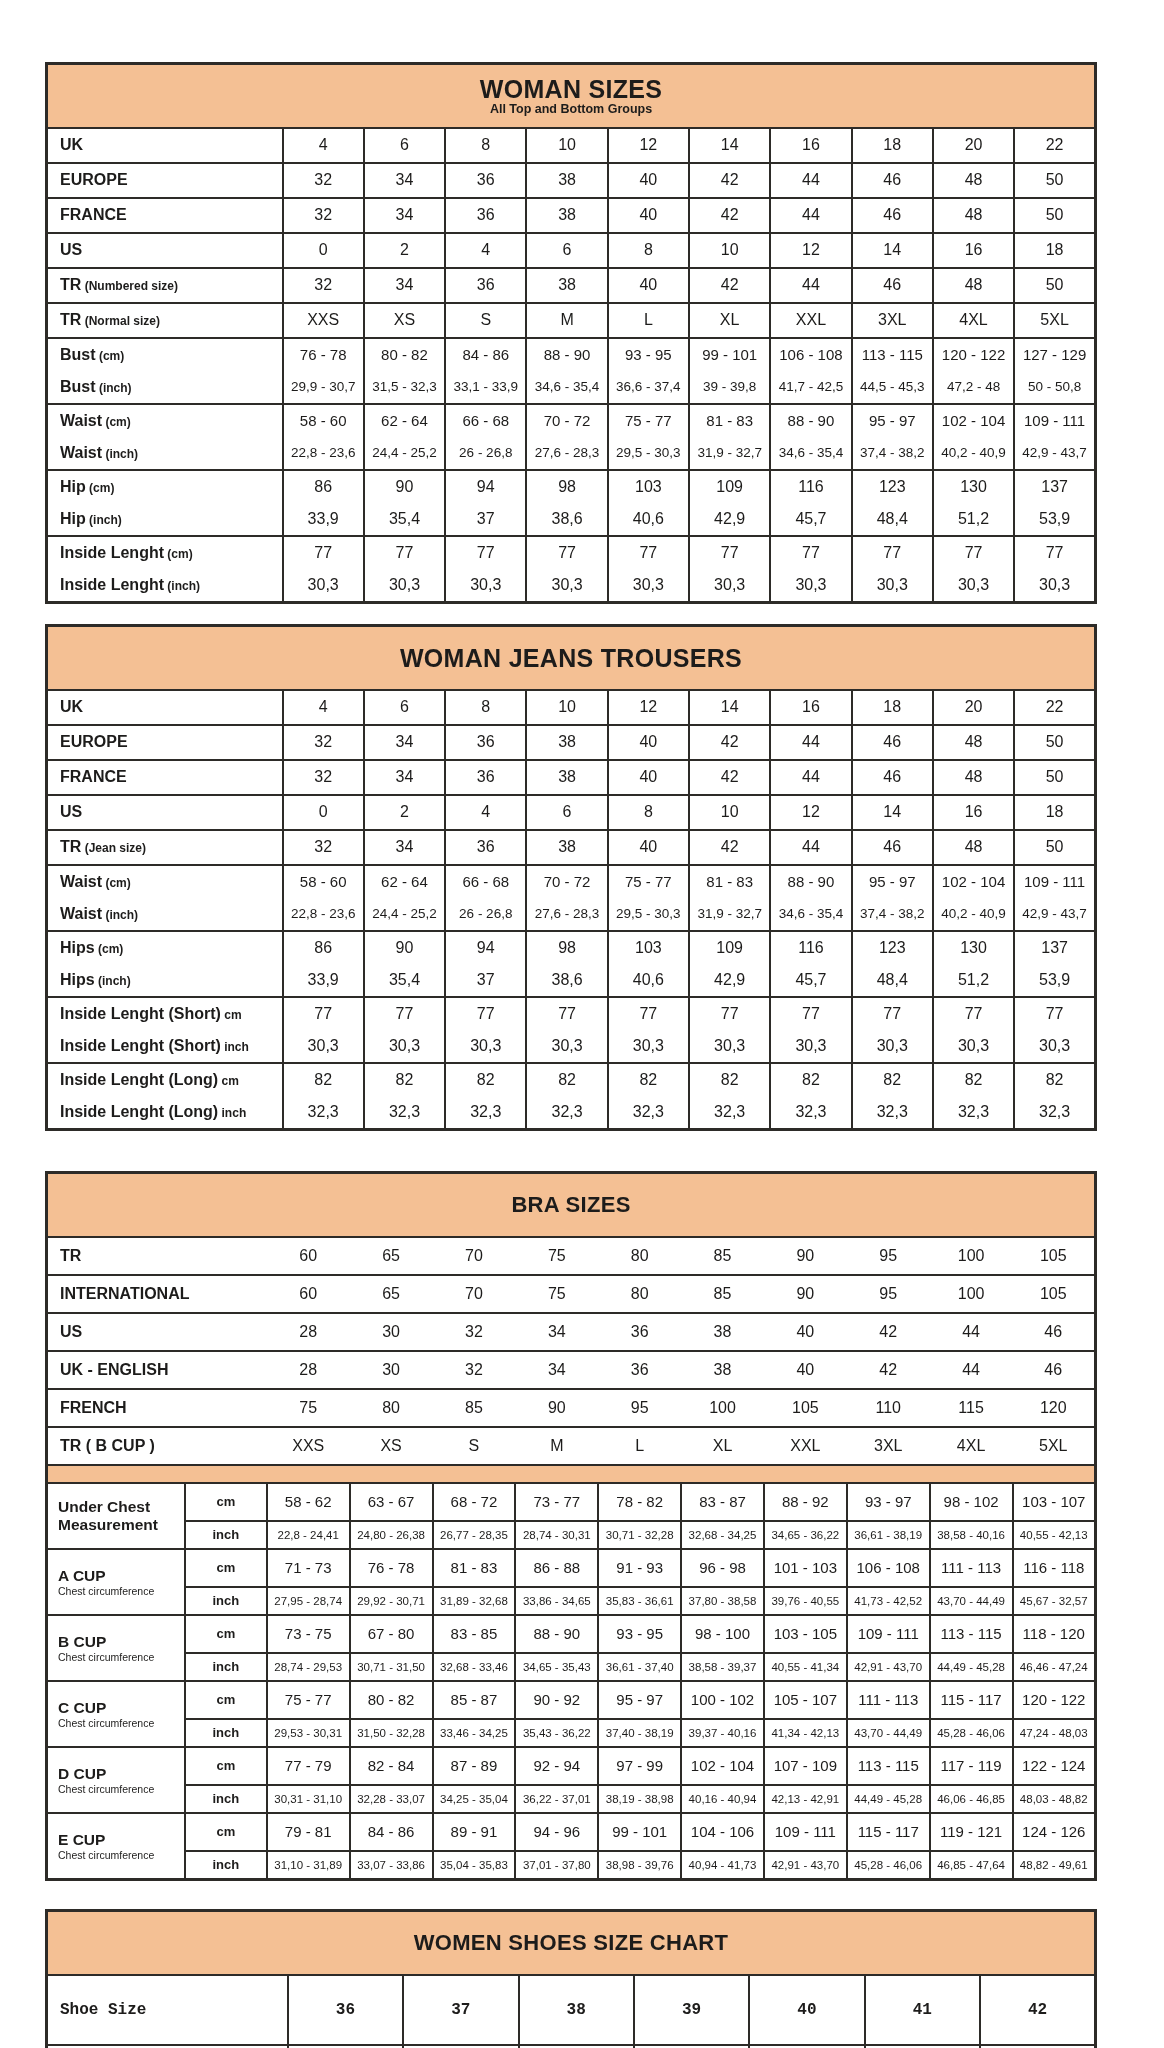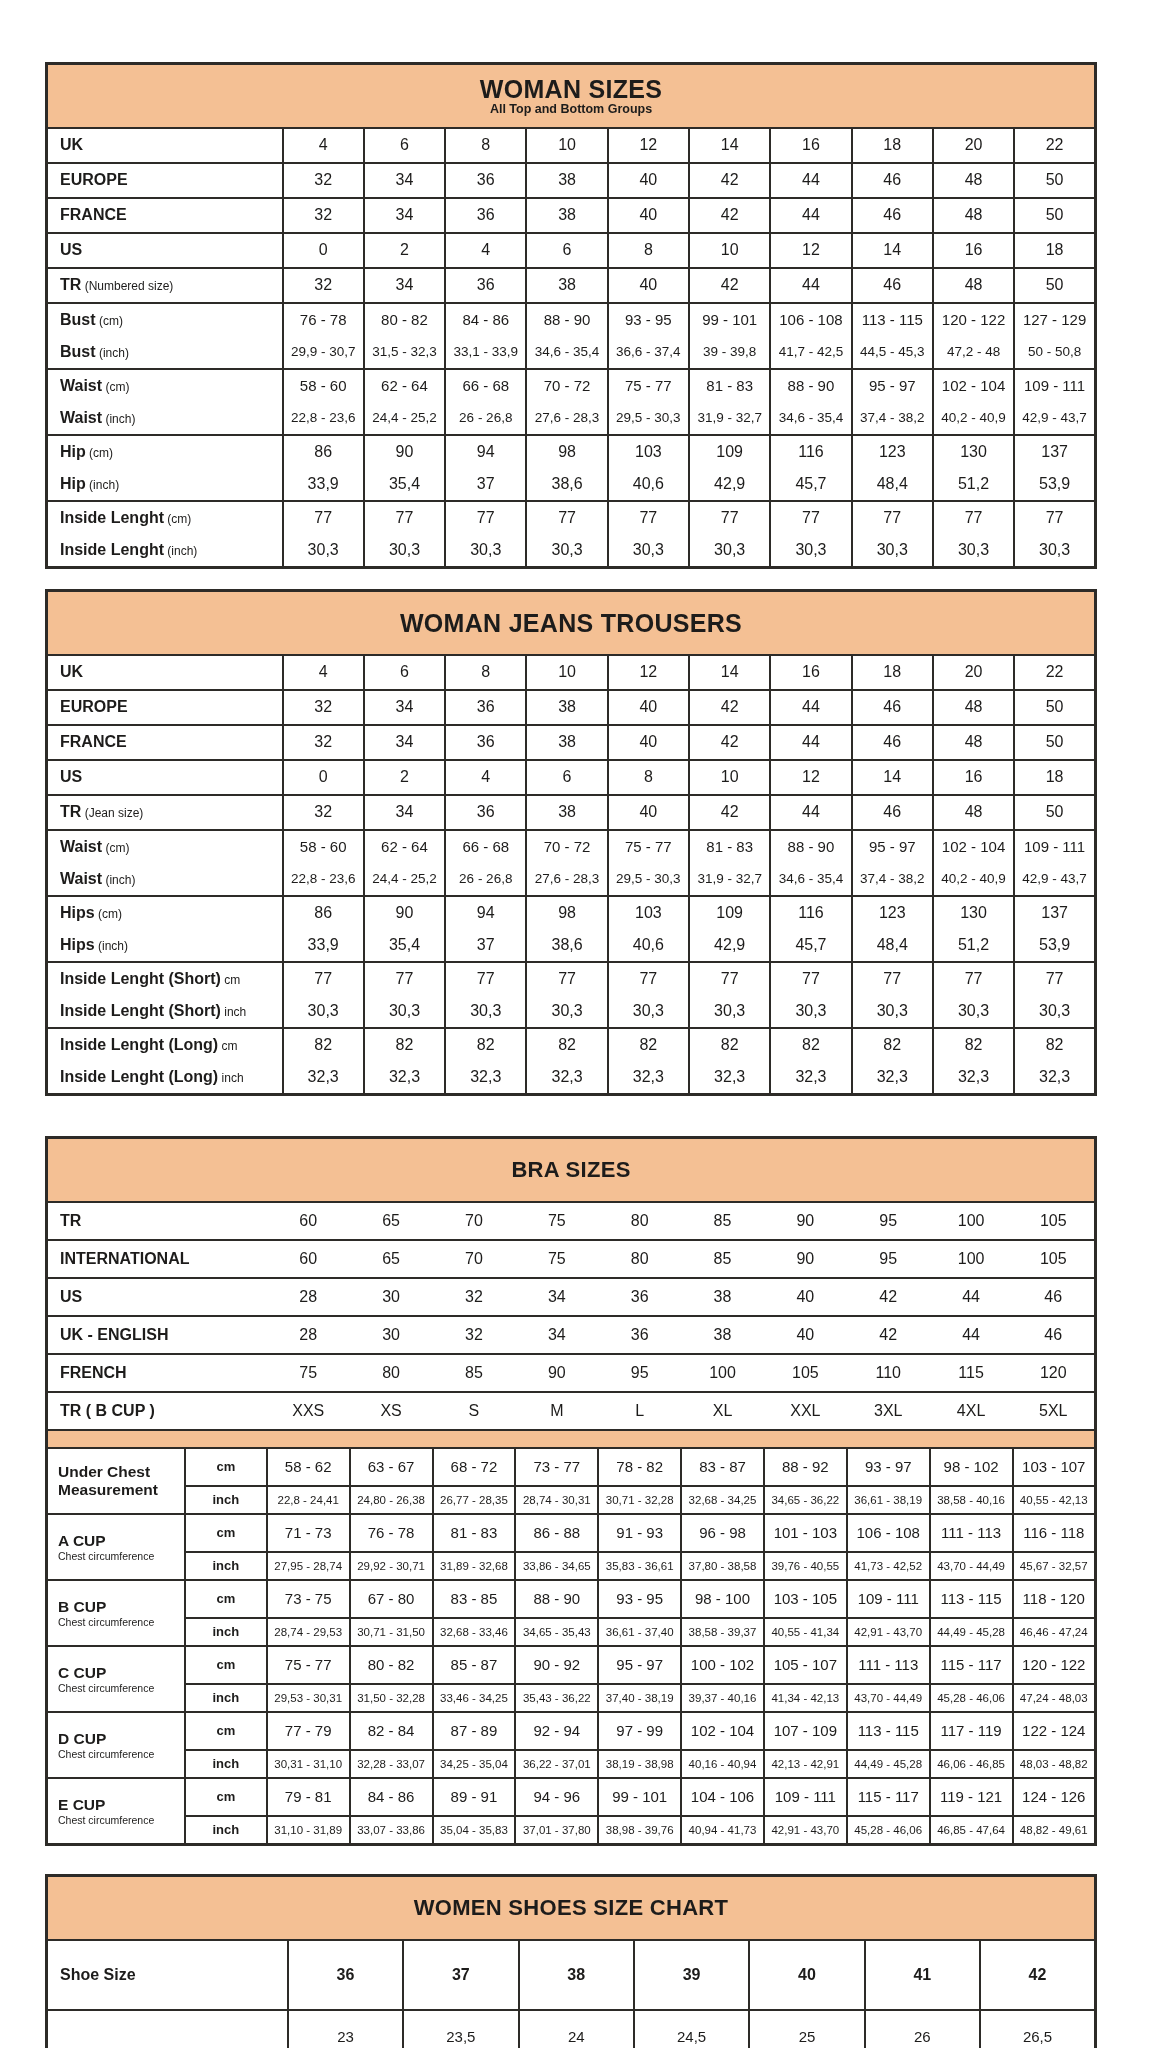--- a/index.html
+++ b/index.html
@@ -15,21 +15,21 @@
 
   
   td.band{background:#f4c094;height:56px;padding:3px 0;}
   .band-title{font-size:25px;font-weight:bold;letter-spacing:.3px;}
   .band-sub{font-size:12.5px;font-weight:bold;margin-top:1px;}
   .t-bra .band-title,.t-shoes .band-title{font-size:22px;}
 
   
   td.lbl{text-align:left;padding-left:12px;}
   .lbl-main{font-weight:bold;font-size:16px;}
-  .lbl-note{font-weight:normal;font-size:12px;margin-top:44px;}
+  .lbl-note{font-weight:bold;font-size:12px;margin-top:44px;}
 
   
   tr.r td{height:33px;}
   tr.pt td{border-bottom:none;height:32px;}
   tr.pb td{border-top:none;height:32px;}
 
   
   tr.md td.val{font-size:15px;}
   tr.sm td.val{font-size:13.5px;}
   tr.xs td.val{font-size:11.5px;}
@@ -39,21 +39,21 @@
   td.noV{border-left:none;border-right:none;}
   td.divider{background:#f4c094;height:16px;padding:0;}
   td.glbl{text-align:left;padding-left:10px;vertical-align:middle;white-space:normal;border-radius:26px;}
   .glbl-main{font-weight:bold;font-size:15.5px;line-height:1.15;}
   .glbl-sub{font-size:10.5px;margin-top:1px;line-height:1.1;}
   td.unit{font-weight:bold;font-size:13px;}
   tr.g-cm td{height:36px;}
   tr.g-in td{height:26px;}
 
   
-  .t-shoes tr.shoes-r0 td{height:68px;}
+  .t-shoes tr.shoes-r0 td{height:68px;font-family:Liberation Mono, monospace;}
   .t-shoes tr.shoes-r0 td.val{font-weight:bold;}
   .t-shoes tr.shoes-r1 td{height:52px;}
   .t-shoes tr.shoes-r1 td.val{font-size:15px;}
 </style>
 </head>
 <body>
 
 <div class="page">
     <section class="sec">
       <table class="tbl t-grid10">
@@ -134,20 +134,33 @@
             <td class="val">32</td>
             <td class="val">34</td>
             <td class="val">36</td>
             <td class="val">38</td>
             <td class="val">40</td>
             <td class="val">42</td>
             <td class="val">44</td>
             <td class="val">46</td>
             <td class="val">48</td>
             <td class="val">50</td>
+          </tr>
+          <tr class="r">
+            <td class="lbl"><span class="lbl-main">TR</span><span class="lbl-note">&nbsp;(Normal size)</span></td>
+            <td class="val">XXS</td>
+            <td class="val">XS</td>
+            <td class="val">S</td>
+            <td class="val">M</td>
+            <td class="val">L</td>
+            <td class="val">XL</td>
+            <td class="val">XXL</td>
+            <td class="val">3XL</td>
+            <td class="val">4XL</td>
+            <td class="val">5XL</td>
           </tr>
           <tr class="r pt md">
             <td class="lbl"><span class="lbl-main">Bust</span><span class="lbl-note">&nbsp;(cm)</span></td>
             <td class="val">76 - 78</td>
             <td class="val">80 - 82</td>
             <td class="val">84 - 86</td>
             <td class="val">88 - 90</td>
             <td class="val">93 - 95</td>
             <td class="val">99 - 101</td>
             <td class="val">106 - 108</td>

